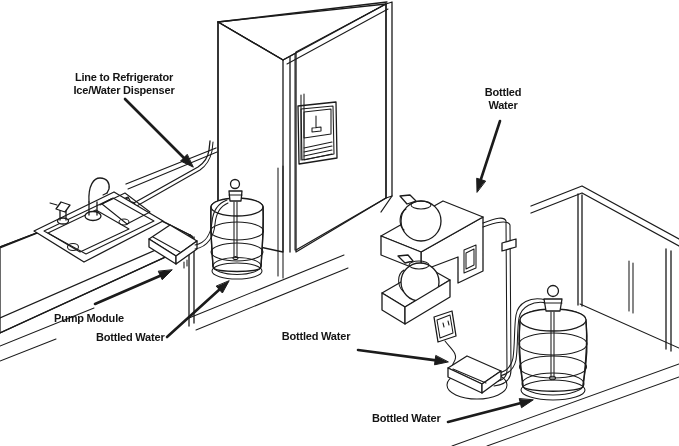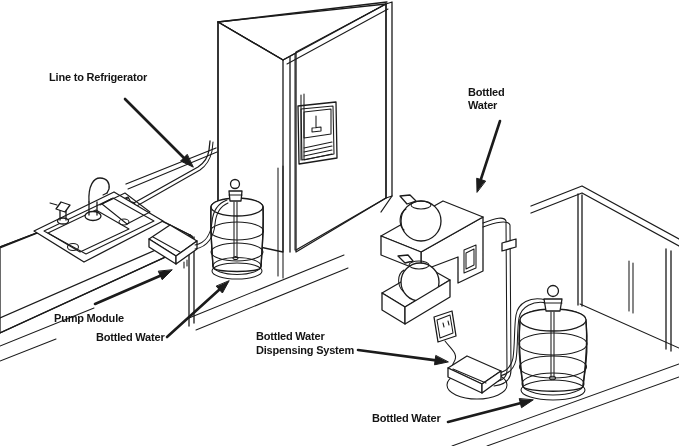--- a/index.html
+++ b/index.html
@@ -7,21 +7,21 @@
          font-family:"Liberation Sans", sans-serif;}
   #art{position:absolute;left:0;top:0;}
   #art path,#art line,#art polyline,#art ellipse,#art circle,#art polygon{
     stroke:#1b1b1b;fill:none;stroke-width:1.3;stroke-linecap:round;stroke-linejoin:round;}
   #art .wf{fill:#ffffff;}
   #art .thin{stroke-width:1.05;}
   #art .arrow-line{stroke-width:2.6;}
   #art .arrow-head{fill:#1b1b1b;stroke:#1b1b1b;stroke-width:1;}
   .lbl{position:absolute;color:#141414;font-size:11px;font-weight:bold;
        line-height:13px;letter-spacing:-0.2px;white-space:nowrap;}
-  .lbl.center{text-align:left;}
+  .lbl.center{text-align:center;}
 </style>
 </head>
 <body>
 
 <div id="stage">
 
 <svg id="art" width="679" height="446" viewBox="0 0 679 446">
 
   <g>
     <polygon class="wf" points="218,22 283,60 386,4" stroke="none"></polygon>
@@ -214,30 +214,30 @@
     <polygon class="arrow-head" points="229,281 222.4,293 216.4,286.4"></polygon>
     <line class="arrow-line" x1="358" y1="350" x2="436" y2="360.4"></line>
     <polygon class="arrow-head" points="448,362 434.5,364.8 435.7,355.8"></polygon>
     <line class="arrow-line" x1="448" y1="422" x2="521" y2="403"></line>
     <polygon class="arrow-head" points="533,400 521.5,407.7 519.3,398.9"></polygon>
   </g>
 </svg>
 
   <div class="lbl center" style="left:49px;top:71px;width:150px;">
     <div>Line to Refrigerator</div>
+    <div>Ice/Water Dispenser</div>
   </div>
 
   <div class="lbl center" style="left:468px;top:86px;width:70px;">
     <div>Bottled</div>
     <div>Water</div>
   </div>
 
   <div class="lbl" style="left:54px;top:312px;">Pump Module</div>
 
   <div class="lbl" style="left:96px;top:331px;">Bottled Water</div>
 
   <div class="lbl center" style="left:256px;top:329px;width:120px;line-height:14px;">
     <div>Bottled Water</div>
-    <div>Dispensing System</div>
   </div>
 
   <div class="lbl" style="left:372px;top:412px;">Bottled Water</div>
 </div>
 
 </body></html>

